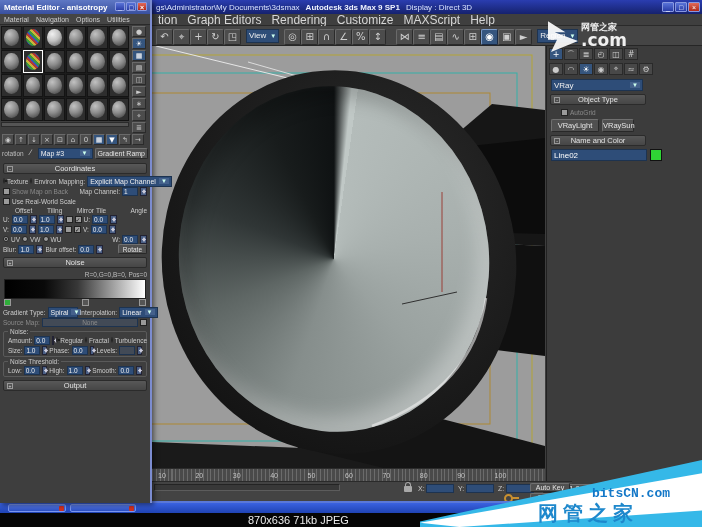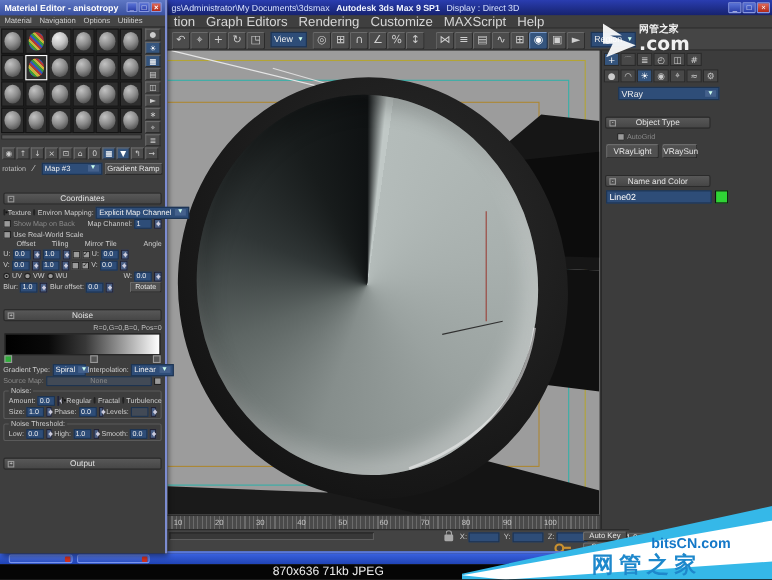--- a/index.html
+++ b/index.html
@@ -29,21 +29,21 @@
 box-shadow:inset -9px -16px 20px rgba(255,255,255,.30),inset 8px 12px 18px rgba(0,0,0,.22)}
 .vp-under{z-index:1}.vp-over{z-index:4}
 
 
 .cp{position:absolute;left:546px;top:46px;width:156px;height:457px;background:#3c3c3c;border-left:1px solid #222}
 .cp-tabs{display:flex;gap:1px;padding:2px 2px 1px}
 .cptab{width:14px;height:12px;display:inline-flex;align-items:center;justify-content:center;font-size:8px;color:#ccc;background:#484848;border:1px solid #2a2a2a;font-family:"DejaVu Sans",sans-serif}
 .cptab.hl{background:#35557e;color:#fff}
 .dd{display:flex;align-items:center;height:12px;background:#2e4d78;border:1px solid #1d3350;color:#eee;font-size:8px;padding:0 2px;justify-content:space-between}
 .dd .ar{font-size:6px;color:#cfe;background:#44618c;padding:0 2px;margin-left:3px}
-.ro{height:11px;background:linear-gradient(#585858,#464646);border:1px solid #2b2b2b;border-radius:2px;color:#e2e2e2;font-size:7.5px;display:flex;align-items:center;justify-content:center;position:relative;margin:15px 3px 2px}
+.ro{height:11px;background:linear-gradient(#585858,#464646);border:1px solid #2b2b2b;border-radius:2px;color:#e2e2e2;font-size:7.5px;display:flex;align-items:center;justify-content:center;position:relative;margin:3px 3px 2px}
 .ro .pm{position:absolute;left:3px;top:2px;width:6px;height:6px;border:1px solid #999;font-size:5px;line-height:4px;text-align:center;color:#ddd}
 .btn{background:#505050;border:1px solid;border-color:#707070 #282828 #282828 #707070;border-radius:2px;color:#e4e4e4;font-size:7.5px;text-align:center}
 .cp .obtn{width:66px;height:13px;line-height:12px;display:inline-block}
 .cp-name{display:flex;gap:3px;align-items:center;margin:3px 4px}
 .nfld{flex:0 0 96px;height:12px;background:#2e4d78;border:1px solid #1d3350;color:#fff;font-size:8px;line-height:11px;padding:0 2px}
 .swatch{width:12px;height:12px;background:#2fd435;border:1px solid #111}
 
 
 .trackbar{position:absolute;left:152px;top:468px;width:393px;height:13px;background:#4a4a4a;border-top:1px solid #2c2c2c;
 background-image:repeating-linear-gradient(90deg,#6b6b6b 0 1px,transparent 1px 3.9px);overflow:hidden}
@@ -113,21 +113,21 @@
 
 .wm-top{position:absolute;left:548px;top:14px;width:152px;height:44px;z-index:120;display:flex;align-items:center;color:#fff;opacity:.92}
 .wm-logo{width:30px;height:32px;background:#fff;clip-path:polygon(0 4%,58% 38%,22% 38%,100% 66%,10% 100%,30% 62%,0 62%);margin-right:2px}
 .wm-big{font-size:24px;font-weight:bold;letter-spacing:-1px;font-family:"DejaVu Sans",sans-serif}
 .wm-stack{display:flex;flex-direction:column;line-height:1;margin-left:1px}
 .wm-tag{font-size:9px;font-weight:bold;font-family:"DejaVu Sans",sans-serif}
 .wm-com{font-size:17px;font-weight:bold;font-family:"DejaVu Sans",sans-serif}
 .wm-bot{position:absolute;left:420px;top:458px;width:282px;height:69px;z-index:130;overflow:hidden}
 .wm-cyan{position:absolute;inset:0;background:#35b8e8;clip-path:polygon(0 92%,100% 3%,100% 100%,0 100%)}
 .wm-white{position:absolute;inset:0;background:#fff;clip-path:polygon(0 94%,100% 22%,100% 76%,14% 100%)}
-.wm-b-brand{position:absolute;left:172px;top:28px;font-size:13px;font-weight:bold;color:#1478c8;font-family:Liberation Sans, sans-serif}
+.wm-b-brand{position:absolute;left:172px;top:28px;font-size:13px;font-weight:bold;color:#1478c8;font-family:Liberation Mono, monospace}
 .wm-b-tag{position:absolute;left:118px;top:42px;font-size:20px;font-weight:bold;color:#1e88cc;letter-spacing:5px;font-family:"DejaVu Sans",sans-serif}
 </style>
 </head>
 <body>
 
 <div id="root">
 
   <div class="mw-title">
     <span>gs\Administrator\My Documents\3dsmax</span>
     <b>Autodesk 3ds Max 9 SP1</b>
@@ -199,21 +199,21 @@
       </div>
     <div class="cp-tabs" id="cp-cats">
         <span class="cptab">●</span>
         <span class="cptab">◠</span>
         <span class="cptab hl">☀</span>
         <span class="cptab">◉</span>
         <span class="cptab">⌖</span>
         <span class="cptab">≈</span>
         <span class="cptab">⚙</span>
       </div>
-    <div style="margin:3px 15px 0;width:92px">
+    <div style="margin:3px 4px 0;width:92px">
       <div class="dd">
         <span>VRay</span>
           <span class="ar">▼</span>
       </div>
     </div>
     <div class="ro" style="width:96px">
       <span class="pm">-</span>
       <span>Object Type</span>
     </div>
     <div class="r" style="padding-left:14px">

